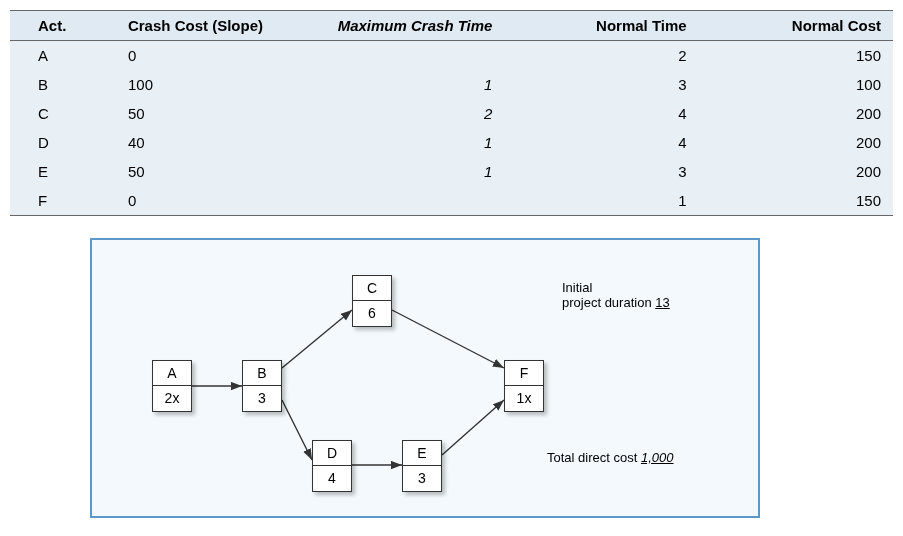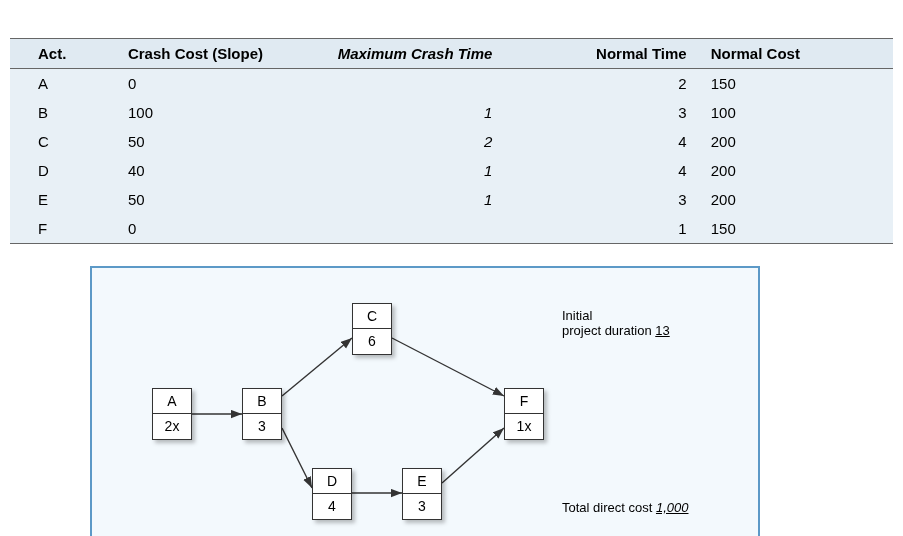--- a/index.html
+++ b/index.html
@@ -9,41 +9,40 @@
     font-family: Arial, Helvetica, sans-serif;
     font-size: 15px;
     color: #000;
     background: #fff;
     width: 903px;
   }
   table {
     width: 100%;
     border-collapse: collapse;
     background: #e8f0f6;
-    margin-top: 28px;
   }
   th, td {
     padding: 6px 12px;
     text-align: left;
     font-weight: normal;
   }
   thead th {
     font-weight: bold;
     border-top: 1px solid #666;
     border-bottom: 1px solid #666;
     background: #e0eaf2;
   }
   tbody tr:last-child td {
     border-bottom: 1px solid #666;
   }
   .col-act { width: 12%; text-align: left; padding-left: 28px;}
   .col-cc  { width: 22%; }
   .col-mct { width: 22%; text-align: right; font-style: italic; }
   .col-nt  { width: 22%; text-align: right; }
-  .col-nc  { width: 22%; text-align: left; }
+  .col-nc  { width: 22%; text-align: right; }
 
   .diagram-wrap {
     margin: 22px 0 0 80px;
     width: 670px;
     height: 280px;
     border: 2px solid #5c99c7;
     background: #f3f9fd;
     position: relative;
   }
   .node {
@@ -180,18 +179,18 @@
   </div>
 
   <div class="textblock" style="left:470px; top:40px;">
     <div>Initial</div>
     <div>
       <span>project duration</span>
       <span class="under">13</span>
     </div>
   </div>
 
-  <div class="textblock" style="left:470px; top:210px;margin-top:22px;">
+  <div class="textblock" style="left:455px; top:210px;">
     <span>Total direct cost</span>
     <span class="under ital">1,000</span>
   </div>
 
 </div>
 
 </body></html>

